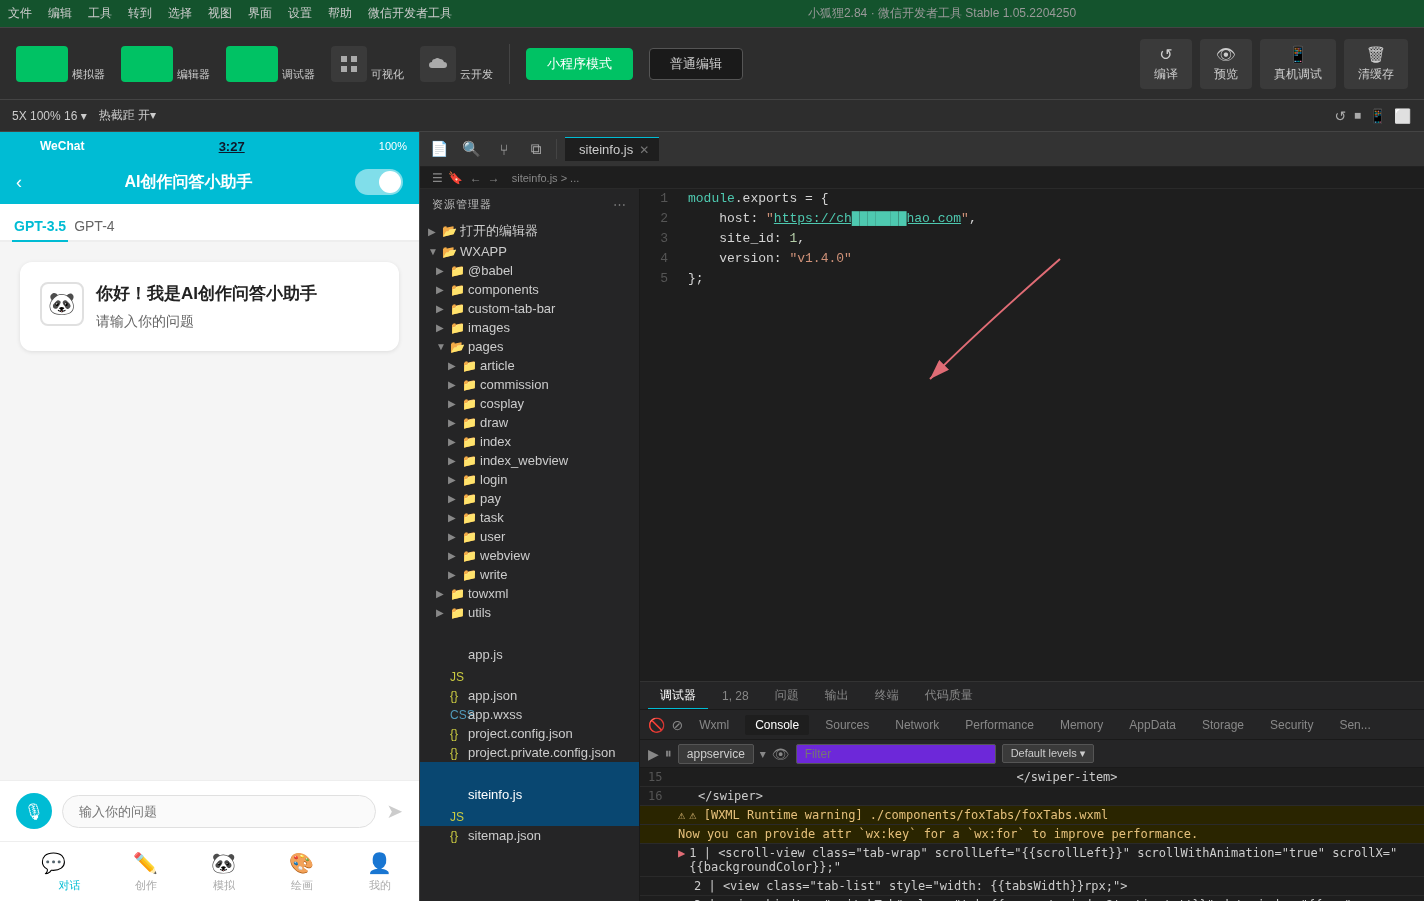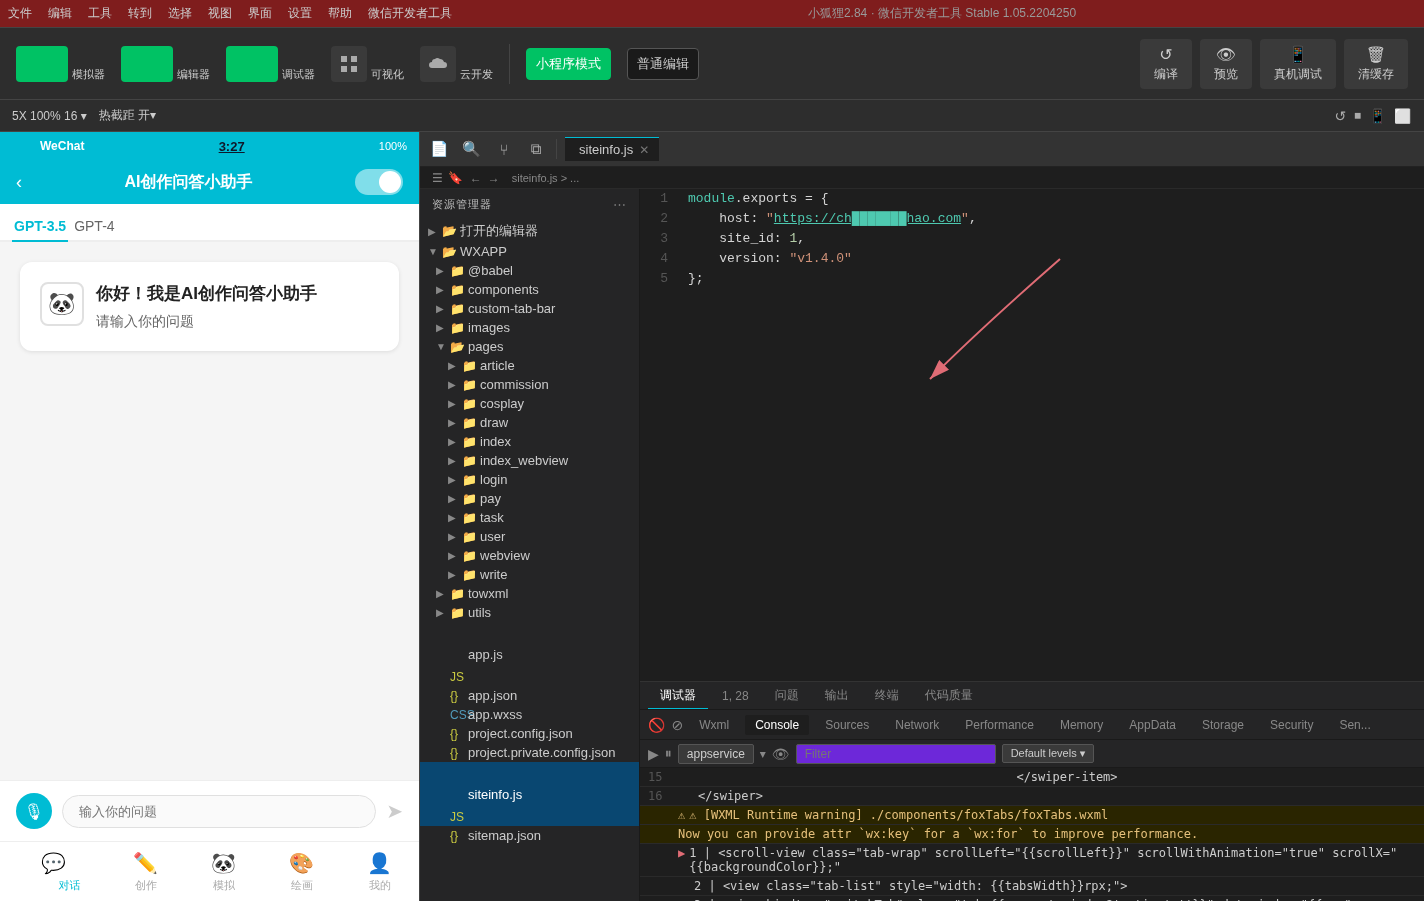--- a/index.html
+++ b/index.html
@@ -1,30 +1,30 @@
 <!DOCTYPE html>
 <html><head>
   <meta charset="utf-8">
   <style>
     * { margin: 0; padding: 0; box-sizing: border-box; }
     body { width: 1424px; height: 901px; overflow: hidden; background: #1e1e1e; font-family: 'Microsoft YaHei', sans-serif; display: flex; flex-direction: column; }
 
     
-    .menu-bar { background: #7f1d1d; height: 28px; display: flex; align-items: center; padding: 0 8px; gap: 16px; border-bottom: 1px solid #444; }
+    .menu-bar { background: #14532d; height: 28px; display: flex; align-items: center; padding: 0 8px; gap: 16px; border-bottom: 1px solid #444; }
     .menu-item { color: #ccc; font-size: 12px; cursor: pointer; white-space: nowrap; }
     .title-center { flex: 1; text-align: center; color: #999; font-size: 12px; }
 
     
     .toolbar { background: #2d2d2d; height: 72px; display: flex; align-items: center; padding: 0 16px; gap: 16px; border-bottom: 1px solid #444; }
     .toolbar-group { display: flex; flex-direction: row; align-items: flex-end; gap: 4px; cursor: pointer; }
     .toolbar-btn-green { width: 52px; height: 36px; background: #00c264; border-radius: 4px; }
     .toolbar-label { color: #ccc; font-size: 11px; }
     .toolbar-icon-btn { width: 36px; height: 36px; background: #3a3a3a; border-radius: 4px; display: flex; align-items: center; justify-content: center; }
     .toolbar-separator { width: 1px; height: 40px; background: #444; }
-    .mode-btn { background: #1a1a1a; border: 1px solid #555; border-radius: 4px; padding: 6px 9px; color: #ccc; font-size: 13px; cursor: pointer; }
+    .mode-btn { background: #1a1a1a; border: 1px solid #555; border-radius: 4px; padding: 6px 20px; color: #ccc; font-size: 13px; cursor: pointer; }
     .mode-btn-active { background: #00c264; color: #fff; border-color: #00c264; }
     .toolbar-right { margin-left: auto; display: flex; gap: 8px; align-items: center; }
     .toolbar-right-btn { background: #3a3a3a; border-radius: 4px; padding: 6px 14px; color: #ccc; font-size: 12px; cursor: pointer; display: flex; flex-direction: column; align-items: center; gap: 2px; }
     .icon-symbol { font-size: 16px; }
 
     
     .secondary-toolbar { background: #2d2d2d; height: 32px; display: flex; align-items: center; padding: 0 12px; gap: 12px; border-bottom: 1px solid #444; }
     .zoom-indicator { color: #ccc; font-size: 12px; }
     .hotkey-btn { color: #ccc; font-size: 12px; cursor: pointer; }
     .toolbar-small-icons { display: flex; gap: 8px; margin-left: auto; align-items: center; }

